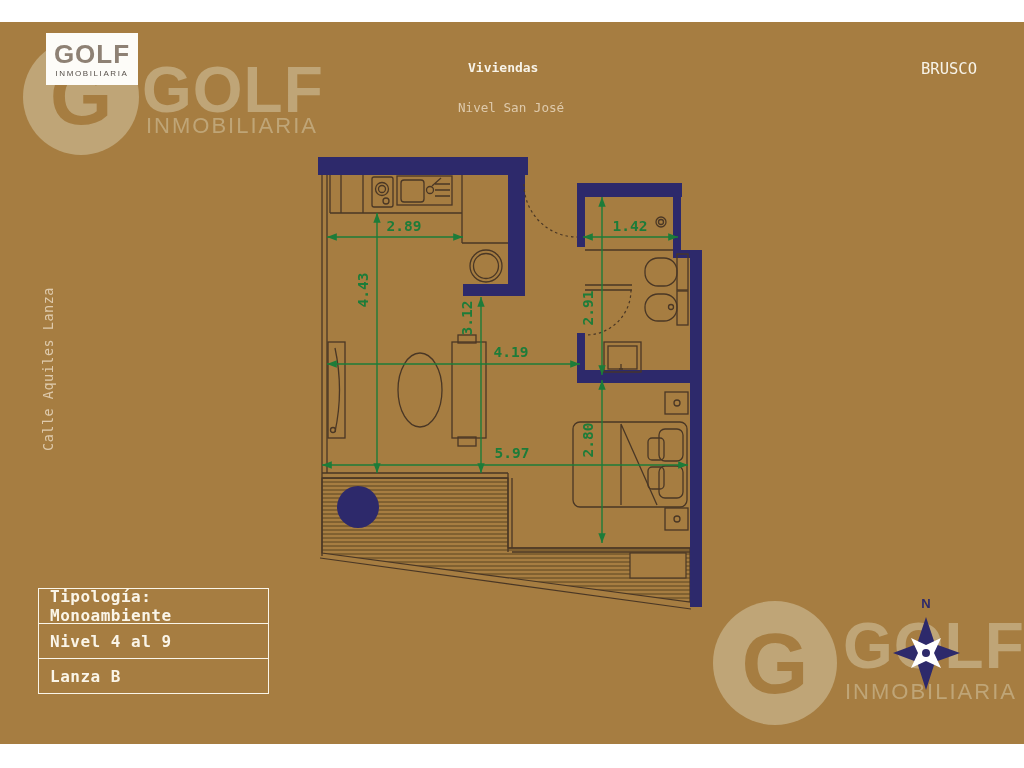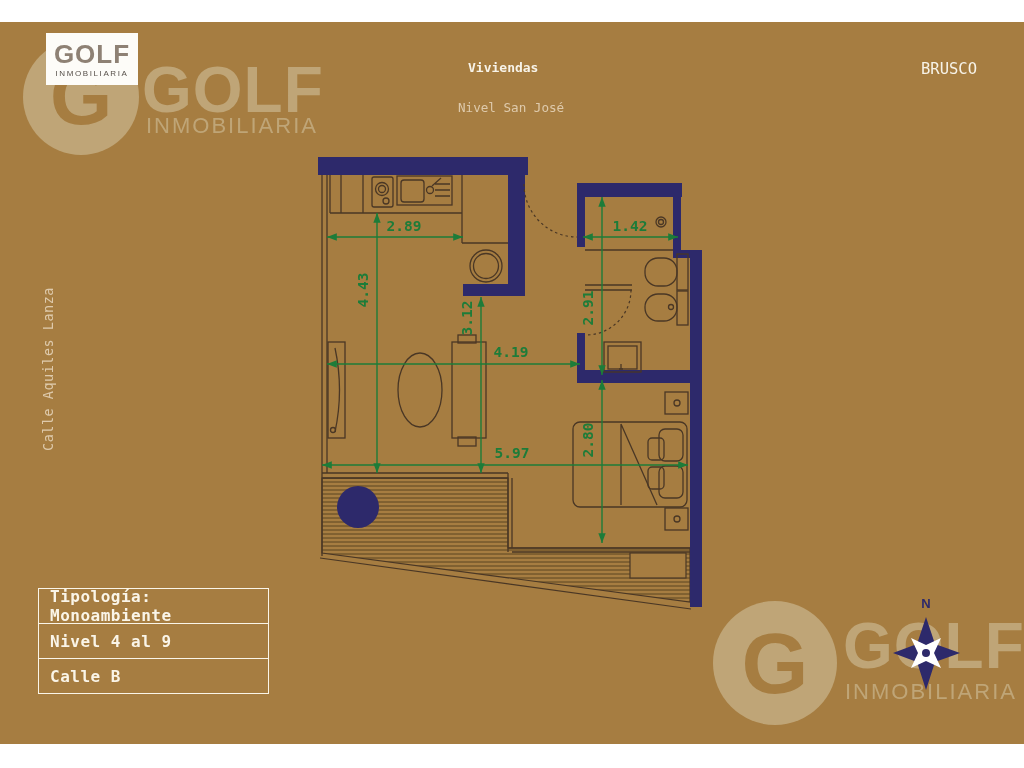--- a/index.html
+++ b/index.html
@@ -76,21 +76,21 @@
 
   <div id="viviendas">Viviendas</div>
   <div id="calle-san-jose">Nivel San José</div>
   <div id="brusco">BRUSCO</div>
 
   <div id="street-left">Calle Aquiles Lanza</div>
 
   <div id="info-table">
     <div class="row">Tipología: Monoambiente</div>
     <div class="row">Nivel 4 al 9</div>
-    <div class="row">Calle B</div>
+    <div class="row">Lanza B</div>
   </div>
 
   <svg id="plan" viewBox="0 0 1024 768">
     <defs>
       <pattern id="deck" width="4" height="4" patternUnits="userSpaceOnUse">
         <path d="M0 2 H4" stroke="#5a431f" stroke-width="1"></path>
       </pattern>
       <marker id="arrG" viewBox="0 0 8 8" refX="8" refY="4" markerWidth="7" markerHeight="7" orient="auto-start-reverse">
         <path d="M0,1 L8,4 L0,7 z" fill="#1d7c39"></path>
       </marker>

